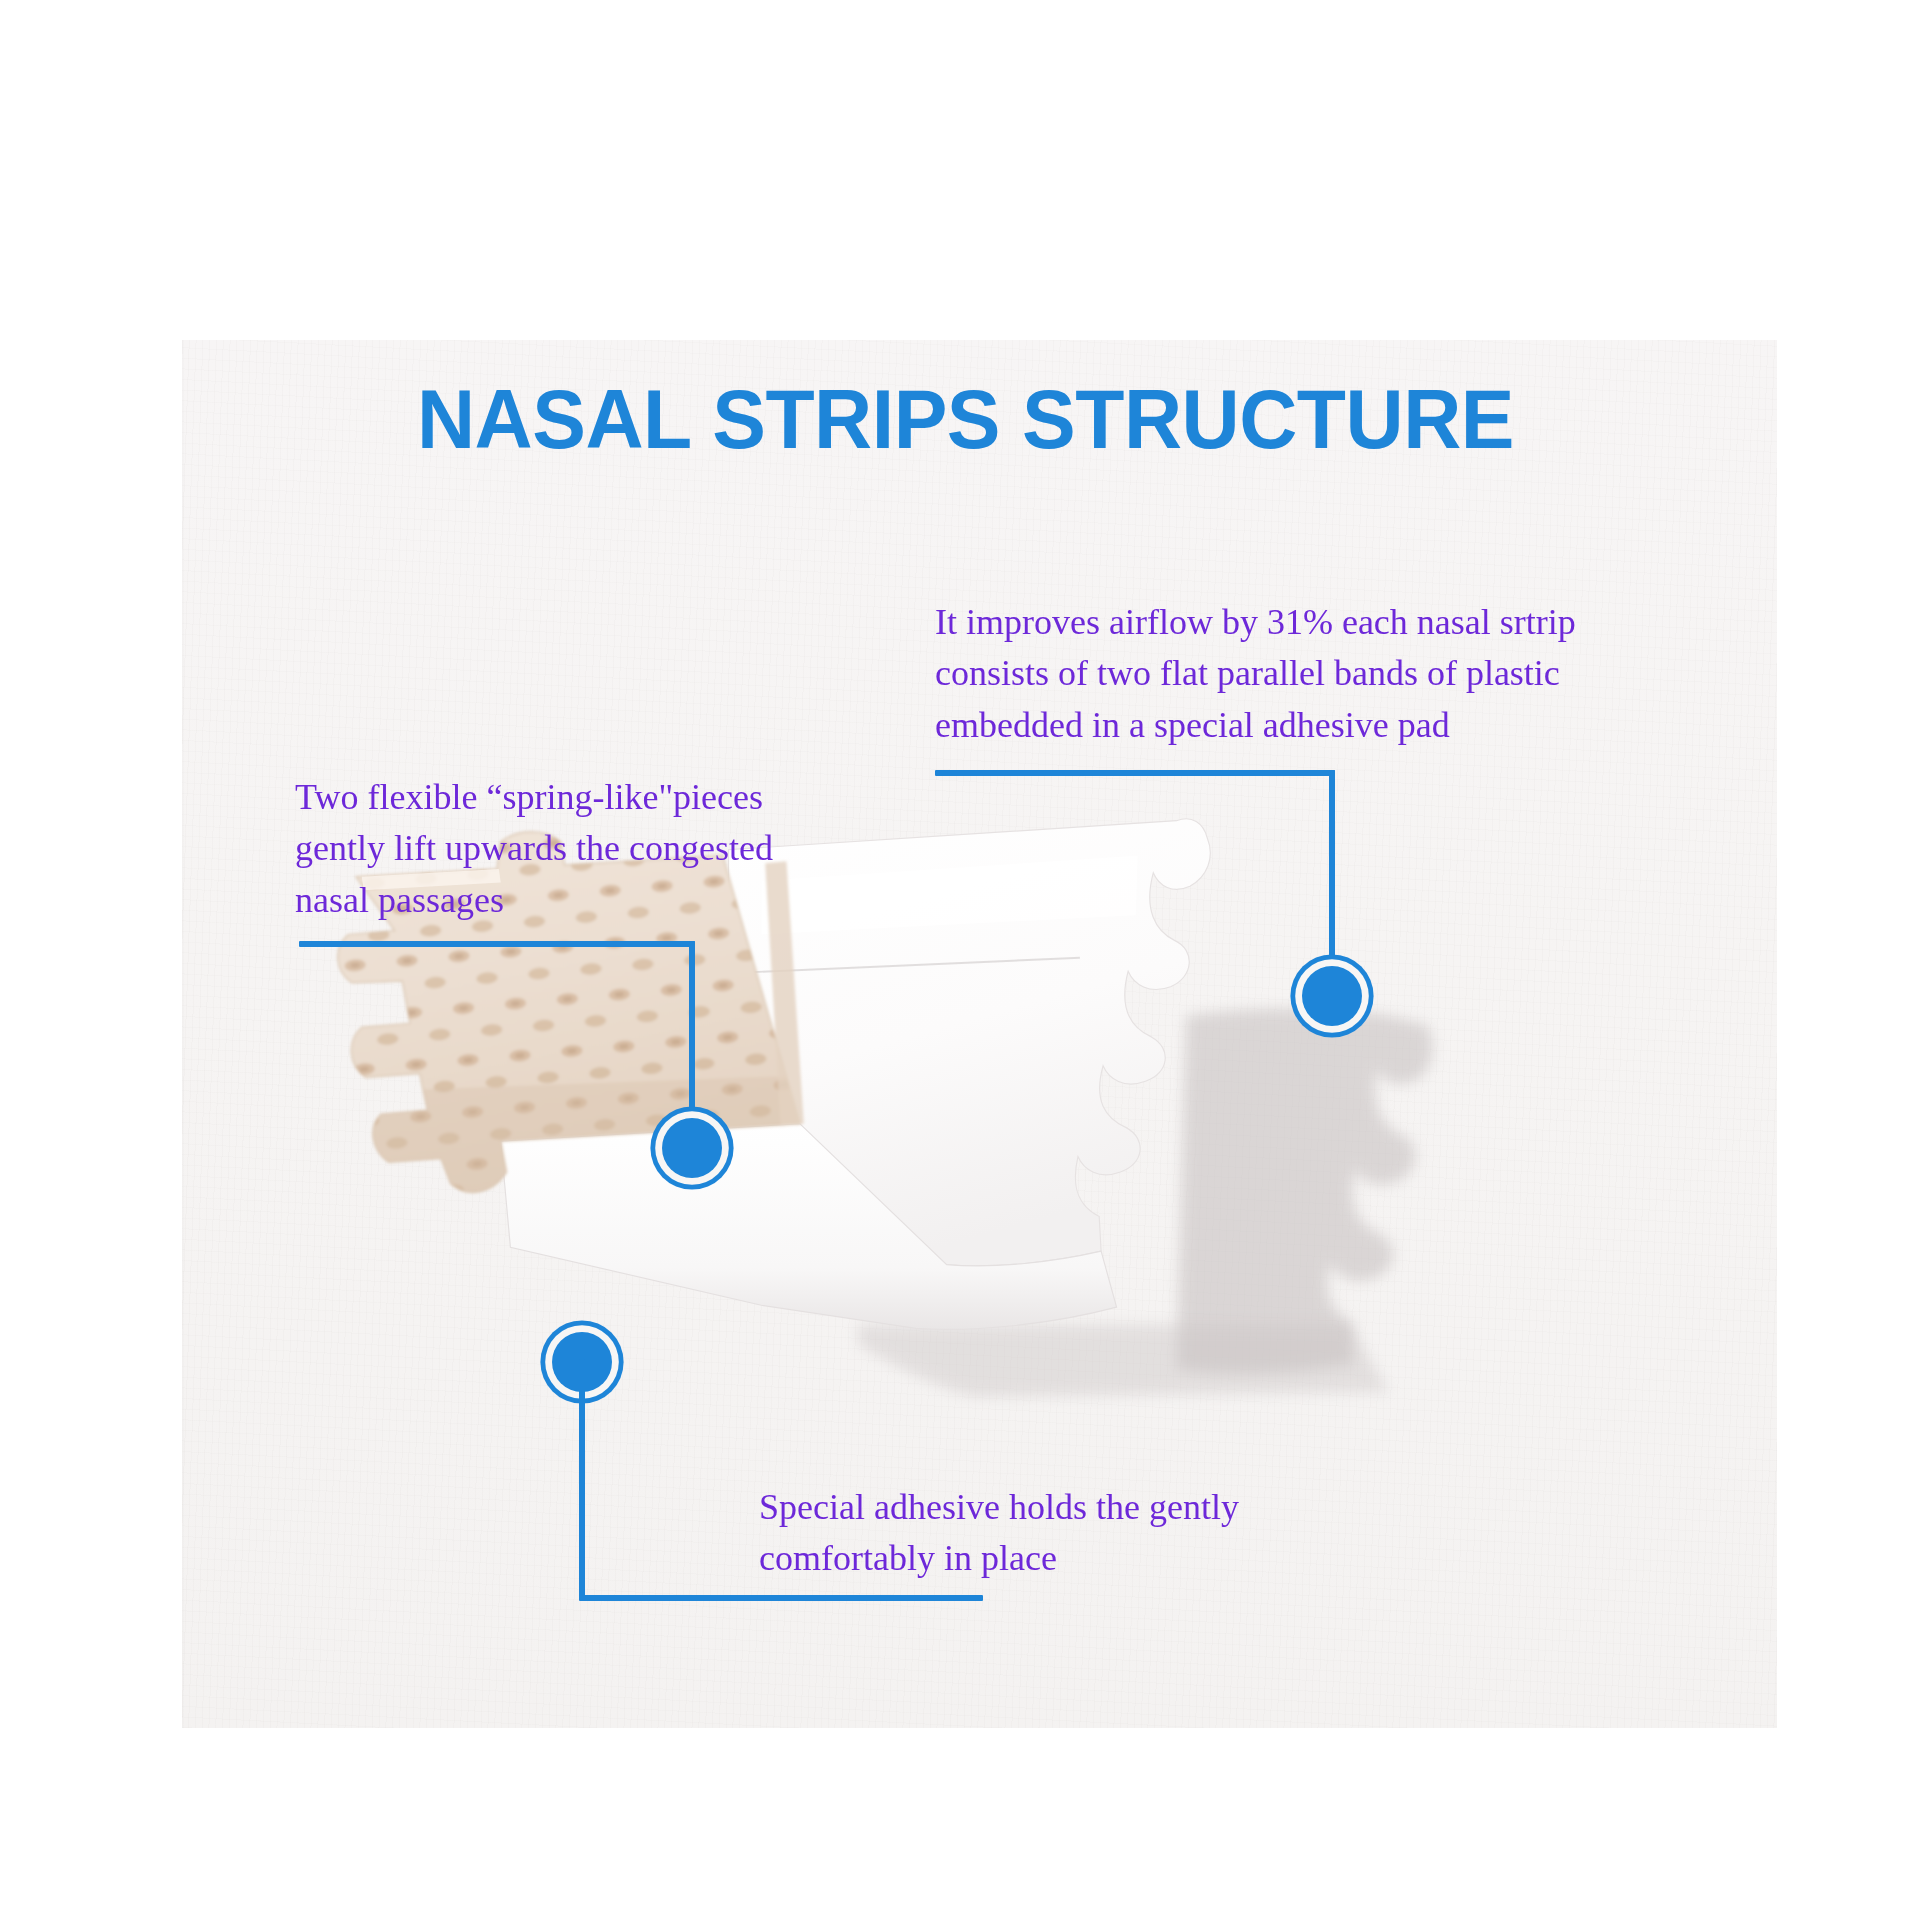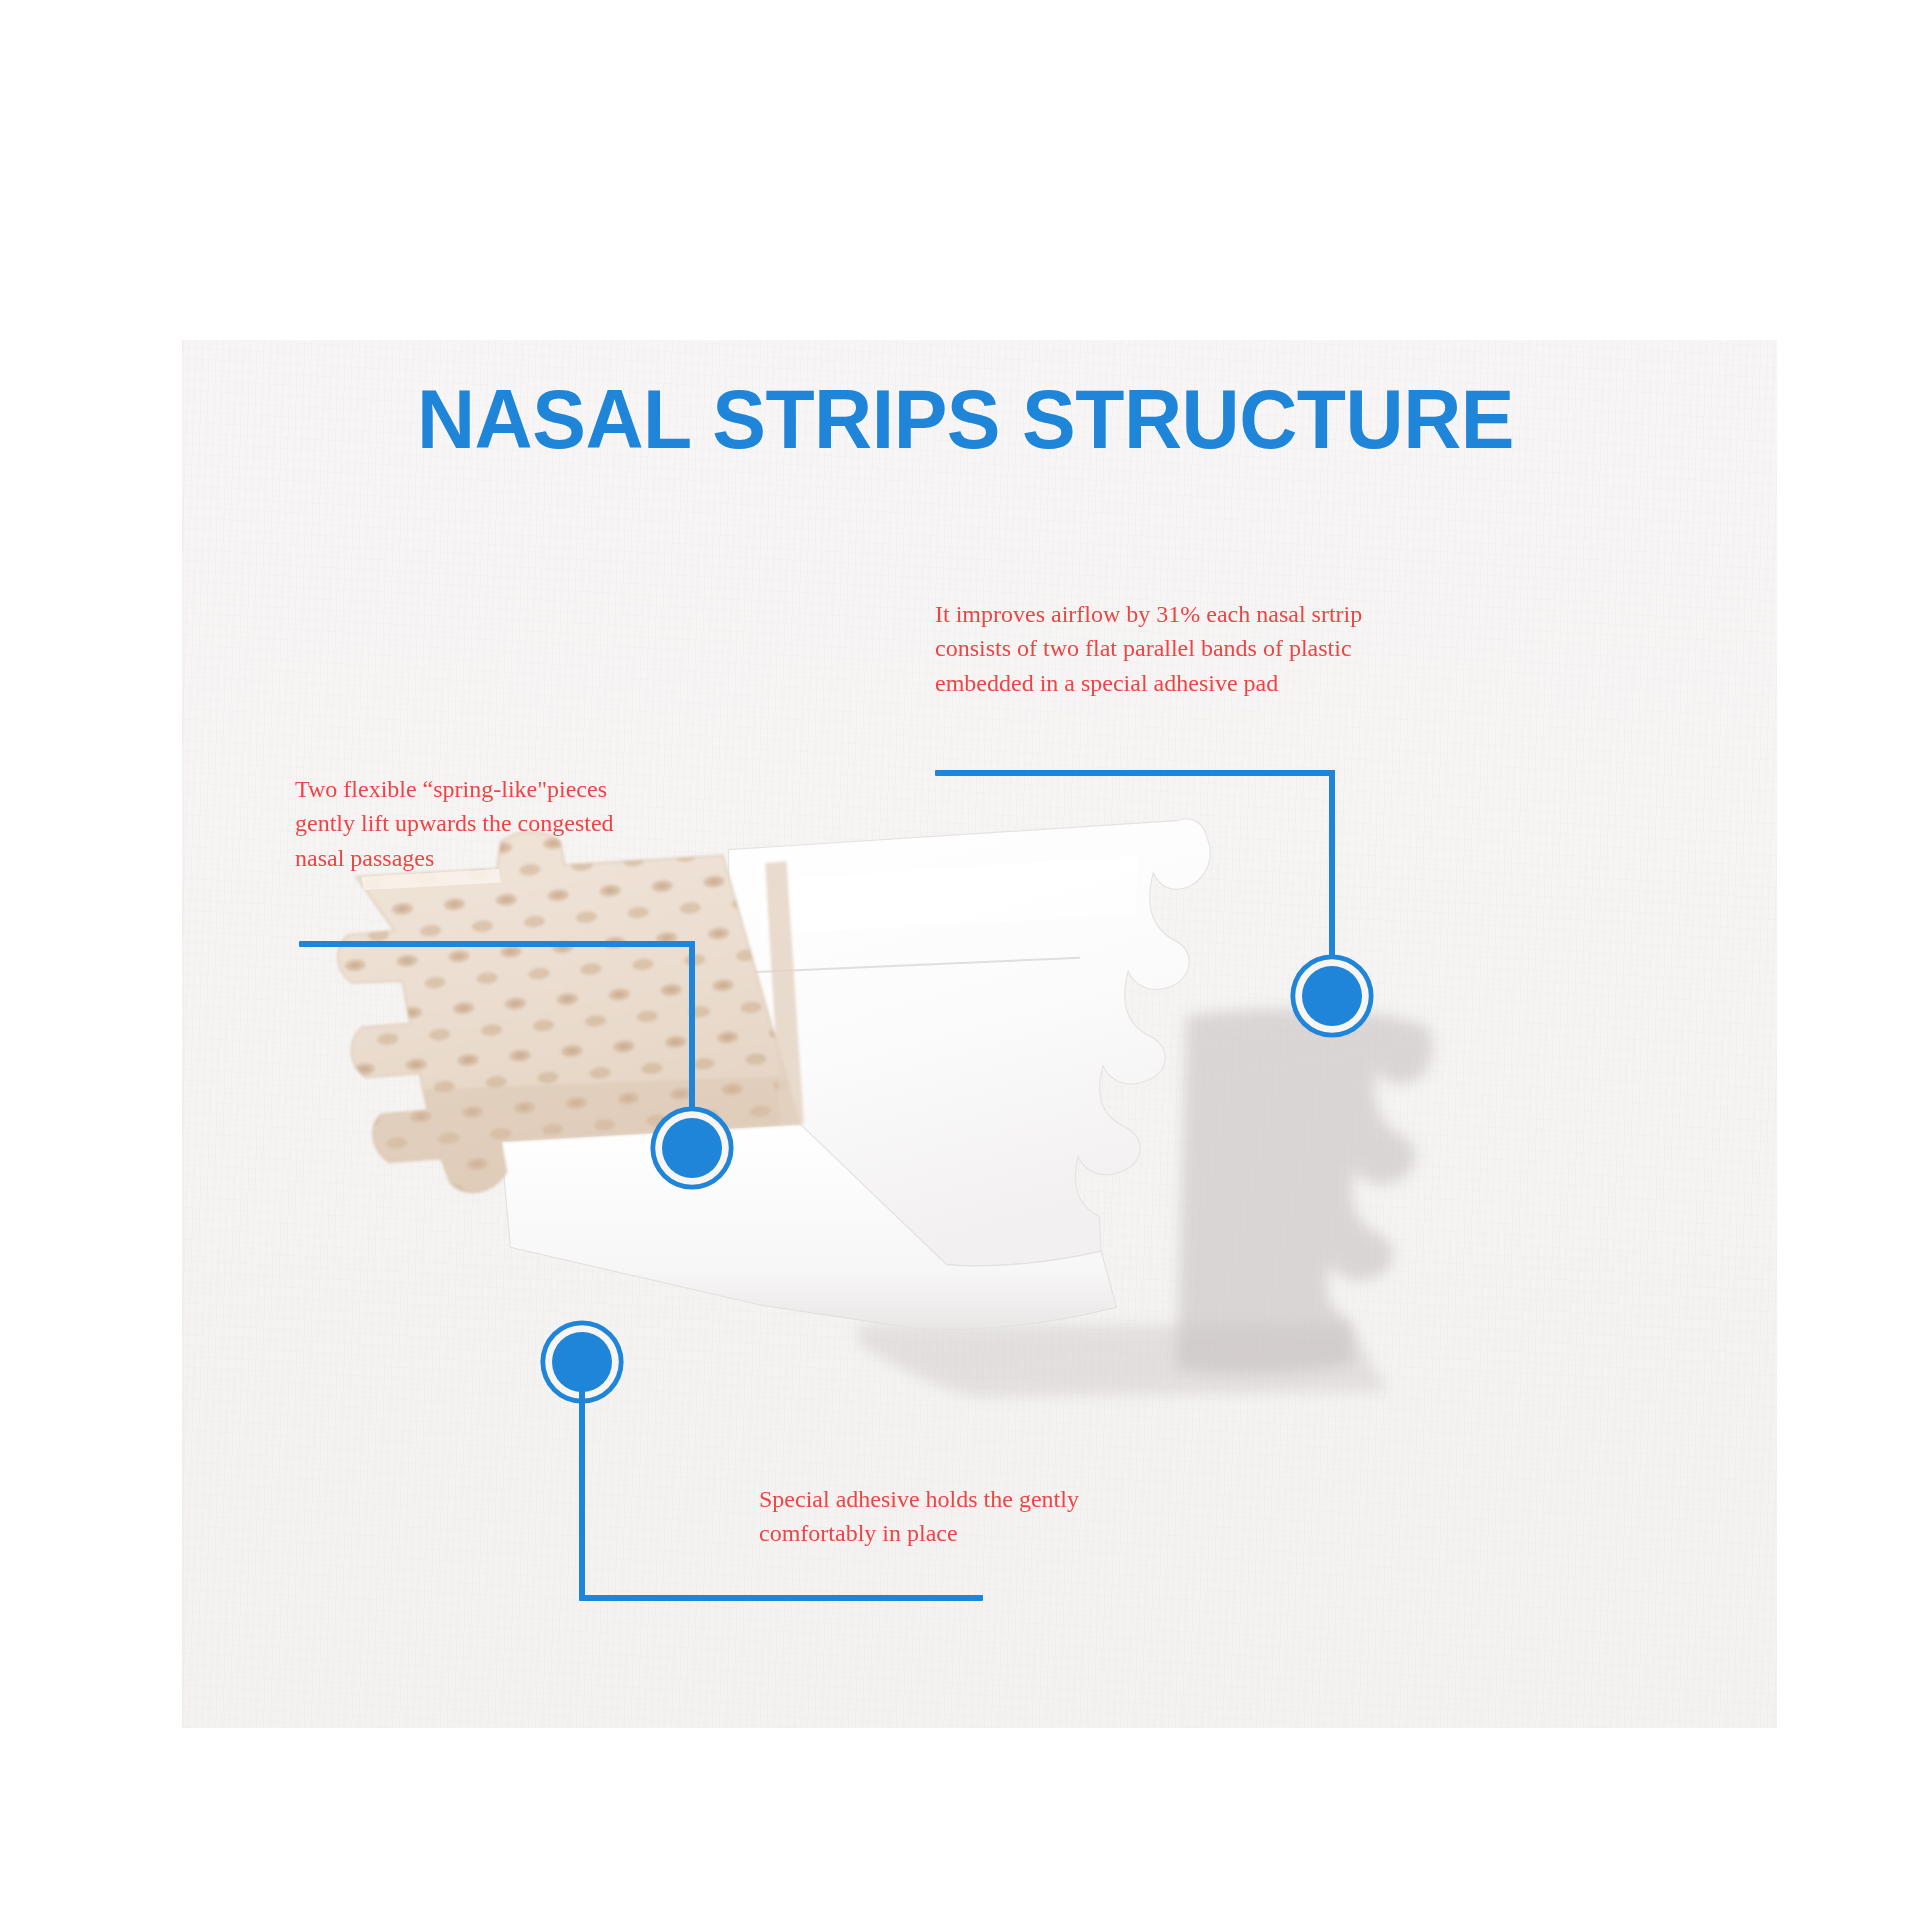--- a/index.html
+++ b/index.html
@@ -41,23 +41,23 @@
     letter-spacing:-0.5px;
     line-height:1;
     color:#1e85d8;
     transform:scaleX(0.97);
     white-space:nowrap;
   }
 
   
   .callout-text{
     position:absolute;
-    color:#ef4444;
+    color:#6d28d9;
     font-family:"Liberation Serif", serif;
-    font-size:24px;
+    font-size:36px;
     line-height:1.43;
     white-space:pre-line;
   }
   #txt-topright{ left:935px; top:597px; }
   #txt-left{    left:295px;  top:772px; }
   #txt-bottom{  left:759px;  top:1482px; }
 
   
   .lead-h{position:absolute;height:5.8px;background:#1e85d8;border-radius:1px;}
   .lead-v{position:absolute;width:5.8px;background:#1e85d8;border-radius:1px;}

